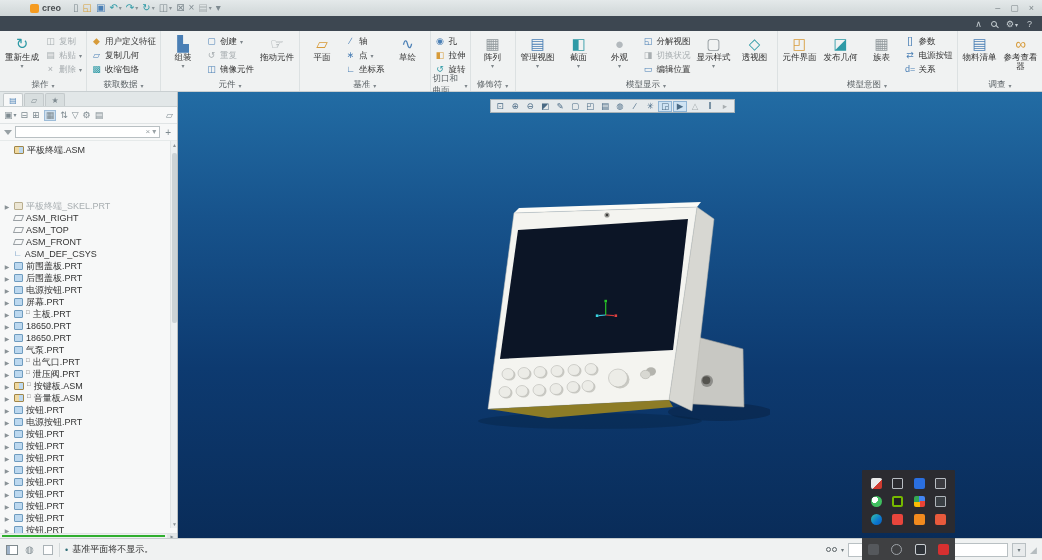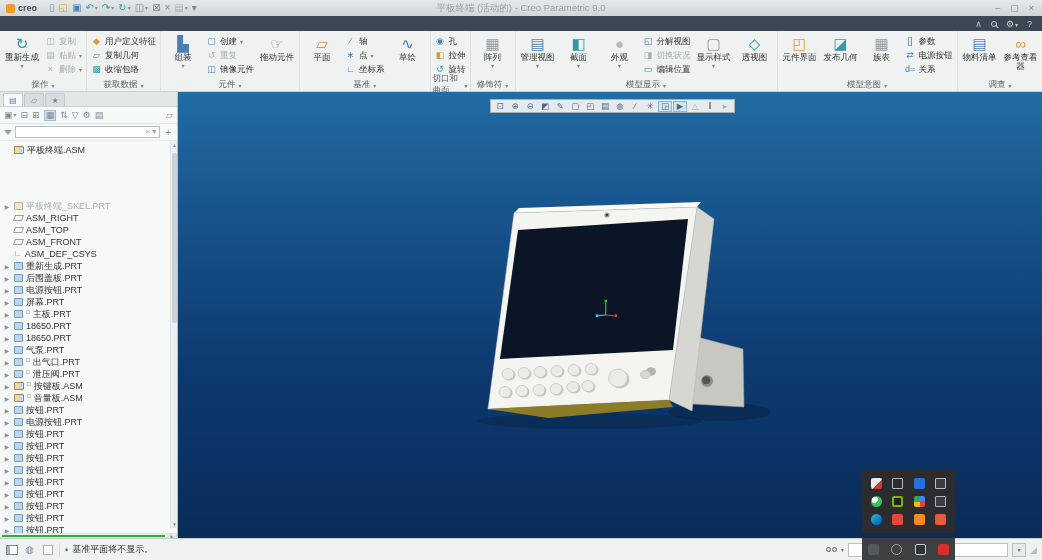--- a/index.html
+++ b/index.html
@@ -1,21 +1,21 @@
 <!DOCTYPE html>
 <html><head>
 <meta charset="utf-8">
 <style>
   * { box-sizing: border-box; margin: 0; padding: 0; }
   html,body { width:1042px; height:560px; overflow:hidden; }
   body { font-family:"Liberation Sans","DejaVu Sans",sans-serif; position:relative; background:#eef0f1; font-size:10px; color:#333; }
 
   
   .titlebar { position:absolute; top:0; left:0; right:0; height:16px;
-    background:linear-gradient(#e4e9ea,#cfd6d7); display:flex; align-items:center; }
+    background:linear-gradient(#e4e9ea,#cfd6d7); display:flex; align-items:center;padding-left:24px; }
   .brand { display:flex; align-items:center; gap:3px; padding:0 6px; }
   .brand-box { width:9px; height:9px; background:#f59b20; border-radius:2px; }
   .brand-text { font-size:9px; font-weight:bold; color:#4a4f52; }
   .qat { display:flex; align-items:center; gap:4px; margin-left:6px; }
   .qicon { display:flex; align-items:center; font-size:10px; color:#7e8a90; line-height:1; }
   .qicon .dd { font-size:6px; margin-left:1px; color:#8a9296; }
   .qicon.q-orange{ color:#d7a13c; } .qicon.q-blue{ color:#4a7fb5; } .qicon.q-teal{ color:#2e9aa6; } .qicon.grayed{ color:#b9c0c3; }
   .win-title { position:absolute; left:200px; right:200px; text-align:center; font-size:9.5px; color:#97a1a4; pointer-events:none; }
   .winbtns { margin-left:auto; display:flex; gap:10px; padding-right:8px; font-size:9px; color:#7b8488; }
 
@@ -151,21 +151,20 @@
         <span>×</span>
       </span>
       <span class="qicon grayed">
         <span>▤</span>
         <span class="dd">▾</span>
       </span>
       <span class="qicon ">
         <span>▾</span>
       </span>
     </div>
-  <div class="win-title">平板终端 (活动的) - Creo Parametric 9.0</div>
   <div class="winbtns">
     <span>–</span>
     <span>▢</span>
     <span>×</span>
   </div>
 </div>
 
 <div class="tabrow">
   <div class="tabright" id="tabright">
       <span>∧</span>
@@ -476,21 +475,21 @@
         <span>ASM_FRONT</span>
       </div>
       <div class="trow">
         <span class="arrow"></span>
         <span class="ti ti-csys">∟</span>
         <span>ASM_DEF_CSYS</span>
       </div>
       <div class="trow">
         <span class="arrow">▶</span>
         <span class="ti ti-part"></span>
-        <span>重新生成.PRT</span>
+        <span>前围盖板.PRT</span>
       </div>
       <div class="trow">
         <span class="arrow">▶</span>
         <span class="ti ti-part"></span>
         <span>后围盖板.PRT</span>
       </div>
       <div class="trow">
         <span class="arrow">▶</span>
         <span class="ti ti-part"></span>
         <span>电源按钮.PRT</span>

